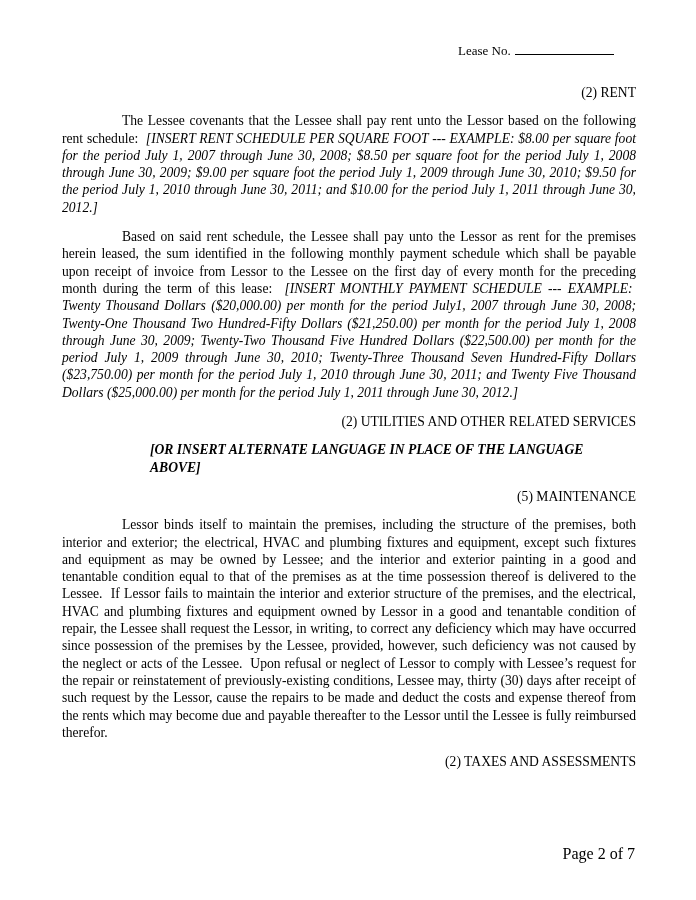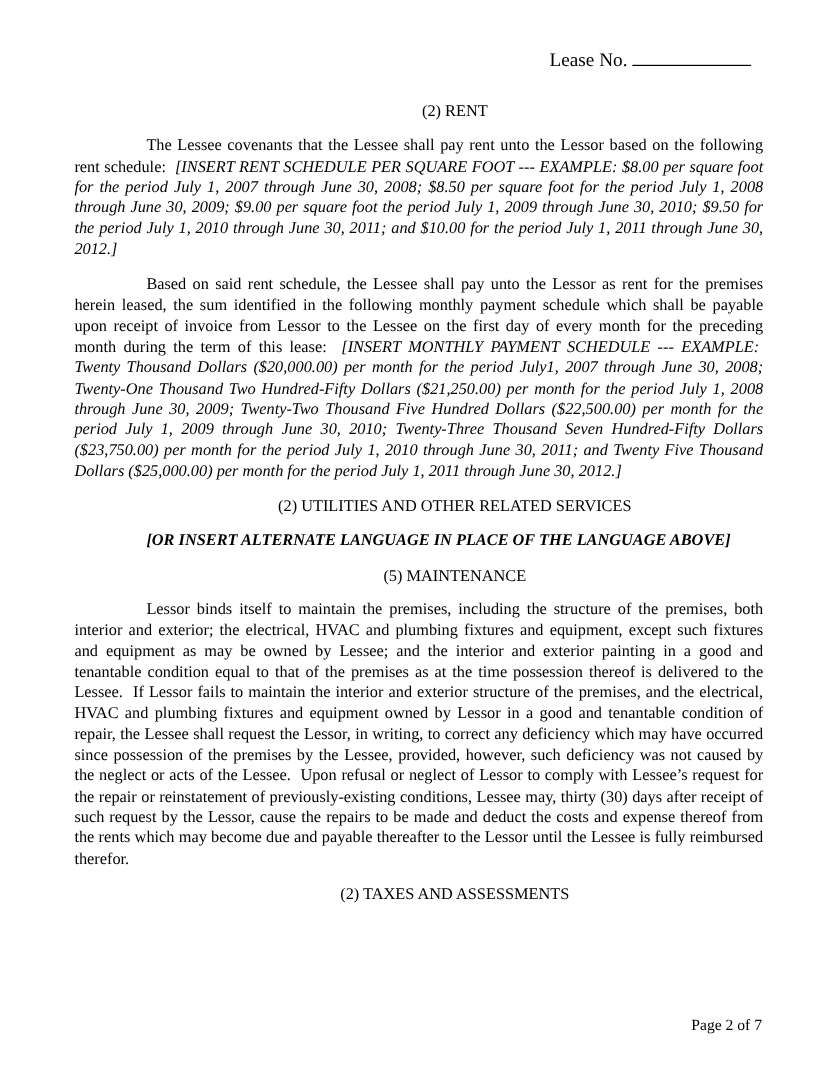--- a/index.html
+++ b/index.html
@@ -14,21 +14,21 @@
   }
   .page {
     position: absolute;
     inset: 0;
     background: #ffffff;
   }
   .lease-no-line {
     position: absolute;
     top: 42px;
     left: 458px;
-    font-size: 16px;
+    font-size: 13px;
     line-height: 17px;
     white-space: nowrap;
   }
   .lease-no-blank {
     display: inline-block;
     width: 99px;
     height: 13px;
     border-bottom: 1.3px solid #000;
     margin-left: 4px;
     vertical-align: baseline;
@@ -37,42 +37,42 @@
     position: absolute;
     top: 84px;
     left: 62px;
     width: 574px;
     font-size: 13.6px;
     line-height: 17.3px;
   }
   .heading {
     margin-left: 60px;
     margin-bottom: 11px;
-    text-align: center;
+    text-align: right;
   }
   .para {
     text-align: justify;
     text-indent: 60px;
     margin-bottom: 12px;
   }
   .bi {
     font-weight: normal;
     font-style: italic;
   }
   .alt-note {
-    margin-left: 60px;
+    margin-left: 88px;
     margin-bottom: 12px;
     font-weight: bold;
     font-style: italic;
   }
   .page-number {
     position: absolute;
     top: 845px;
     right: 61px;
-    font-size: 13px;
+    font-size: 16px;
     line-height: 17px;
     white-space: nowrap;
   }
 </style>
 </head>
 <body>
 
 <div class="page">
 
   <div class="lease-no-line">

